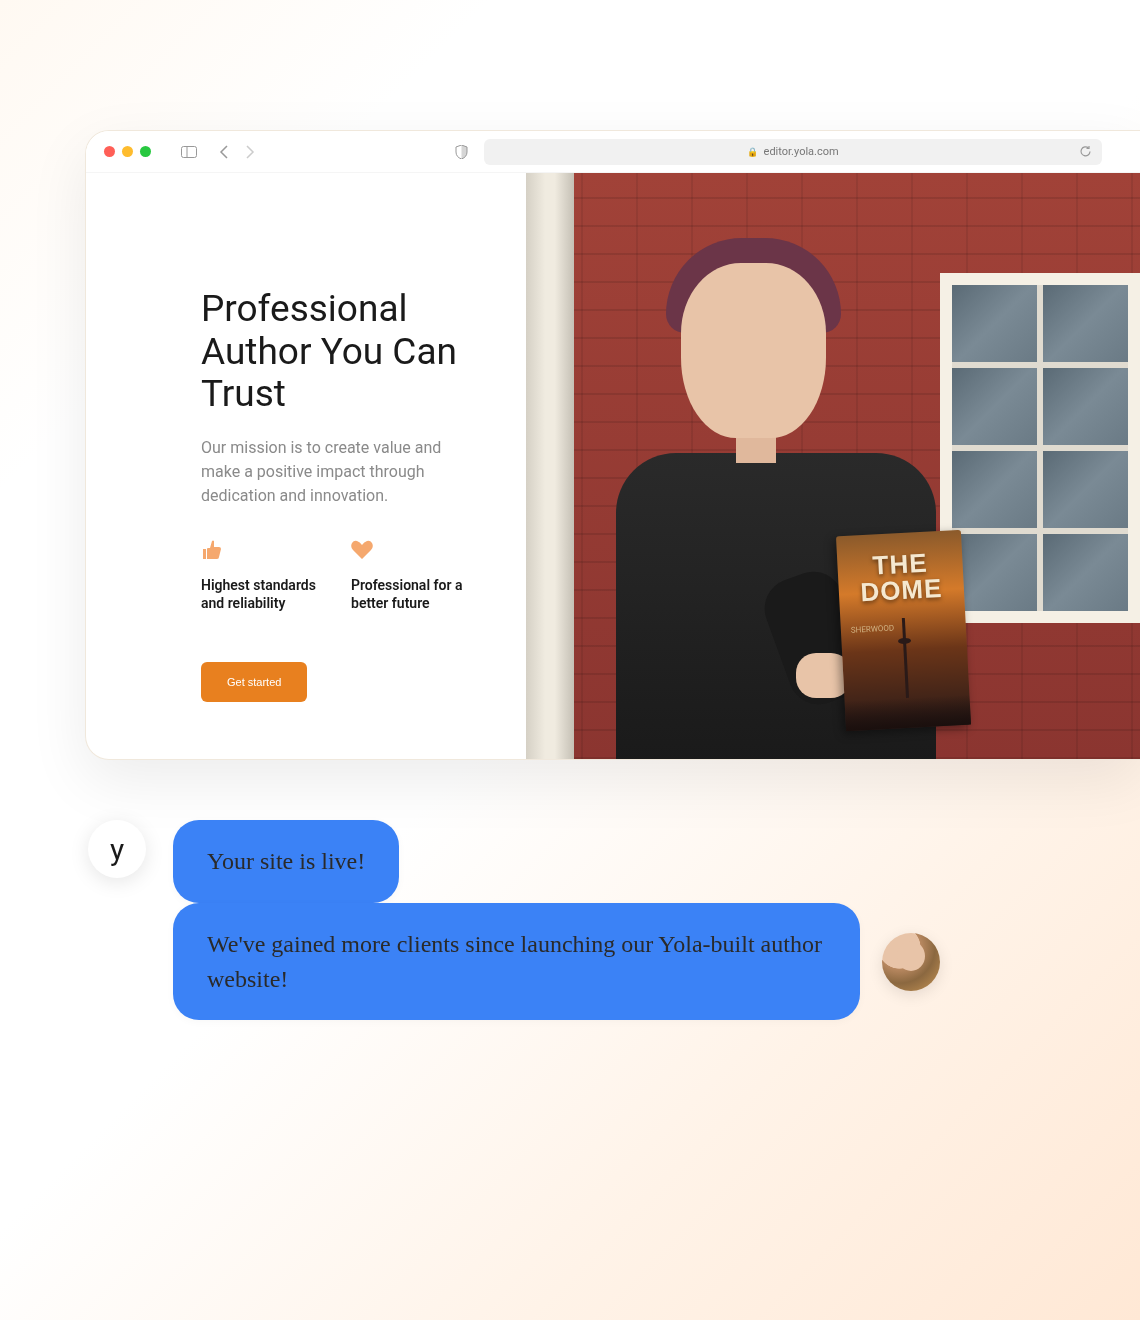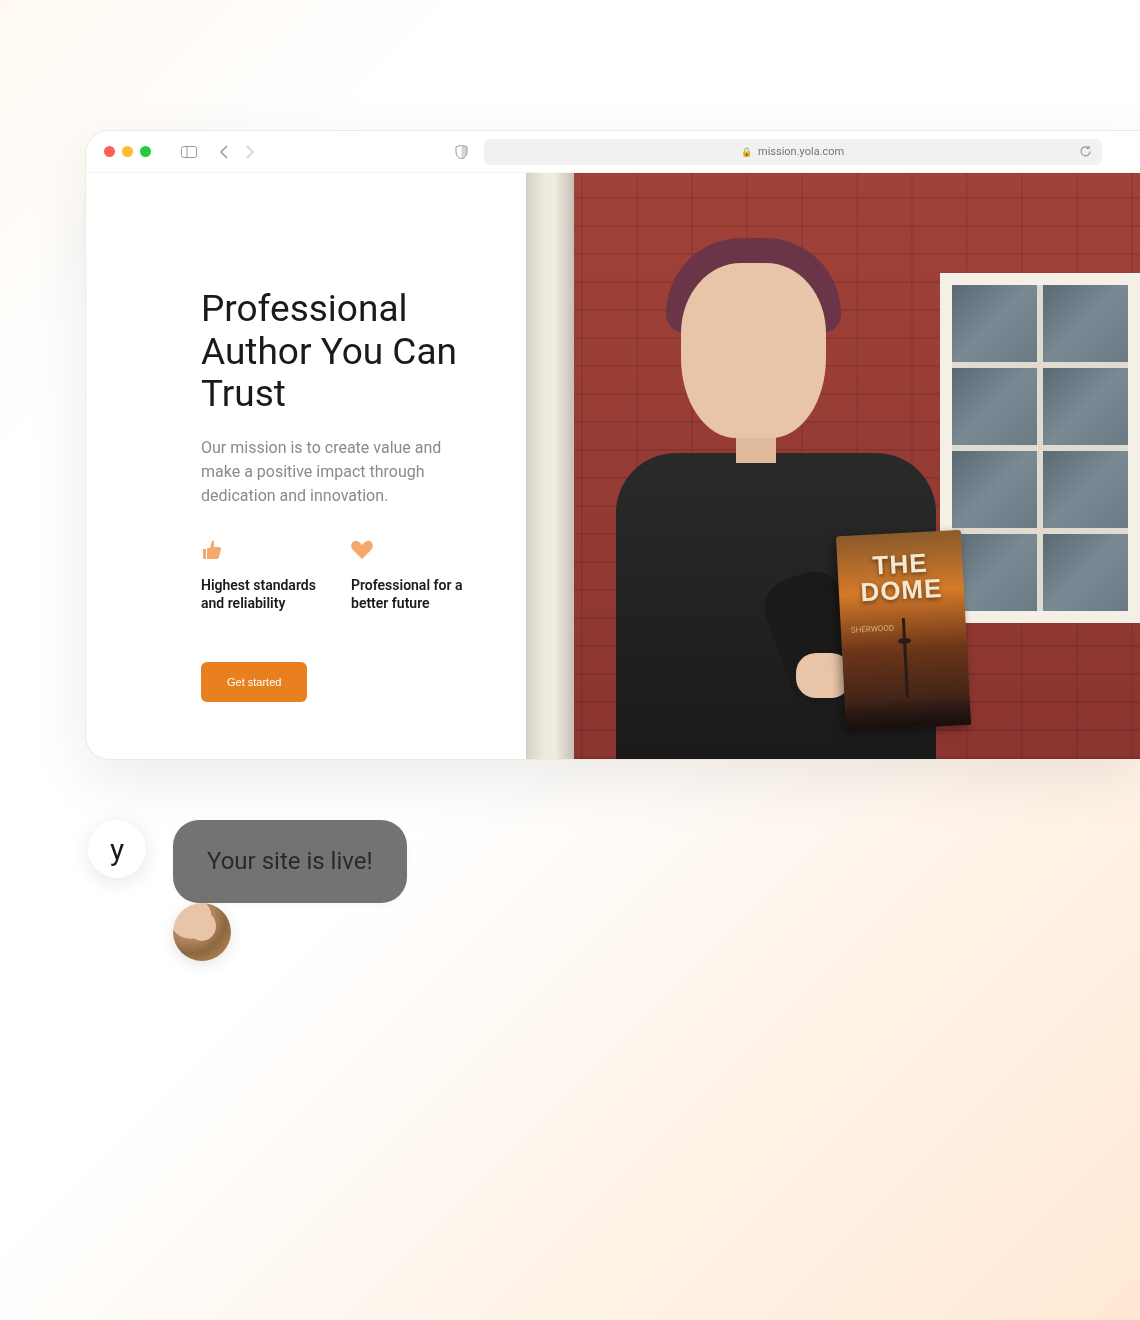--- a/index.html
+++ b/index.html
@@ -298,27 +298,28 @@
     display: flex;
     align-items: center;
     justify-content: center;
     font-size: 30px;
     font-weight: 400;
     color: #1a1a1a;
     flex-shrink: 0;
   }
 
   .bubble {
-    background: #737373;
+    background: #3b82f6;
     border-radius: 26px;
     padding: 24px 34px;
     font-size: 24px;
     color: #2a2a2a;
     line-height: 1.45;
     box-shadow: 0 2px 8px rgba(0,0,0,0.03);
+    font-family: Liberation Serif, serif;
   }
 
   .bubble-1-wrap { margin-left: 85px; }
   .bubble-1 { display: inline-block; }
 
   .bubble-2-row {
     display: flex;
     align-items: center;
     gap: 22px;
     margin-left: 85px;
@@ -374,21 +375,21 @@
       <svg width="9" height="14" viewBox="0 0 9 14">
           <path d="M1 1 L7 7 L1 13" fill="none" stroke="#ccc" stroke-width="1.5"></path>
         </svg>
     </div>
     <svg class="shield-icon" width="13" height="14" viewBox="0 0 13 14">
         <path d="M6.5 0 L12 2 L12 7 Q12 12 6.5 14 Q1 12 1 7 L1 2 Z" fill="none" stroke="#999" stroke-width="1"></path>
         <path d="M6.5 0 L6.5 14 M6.5 0 L12 2 L12 7 Q12 12 6.5 14 Z" fill="#999" opacity="0.4"></path>
       </svg>
     <div class="address-bar">
       <span class="lock-icon">🔒</span>
-      <span>mission.yola.com</span>
+      <span>editor.yola.com</span>
       <svg class="reload-icon" width="13" height="13" viewBox="0 0 13 13">
           <path d="M11 6.5 A4.5 4.5 0 1 1 9.5 3" fill="none" stroke="#999" stroke-width="1.2"></path>
           <path d="M10 1 L10 3.5 L7.5 3.5" fill="none" stroke="#999" stroke-width="1.2"></path>
         </svg>
     </div>
   </div>
 
   <div class="browser-content">
     <div class="content-left">
       <h1 class="headline">Professional Author You Can Trust</h1>
@@ -452,15 +453,16 @@
 <div class="chat-container">
   <div class="y-avatar-wrap">
     <div class="avatar">y</div>
   </div>
 
   <div class="bubble-1-wrap">
     <div class="bubble bubble-1">Your site is live!</div>
   </div>
 
   <div class="bubble-2-row">
+    <div class="bubble bubble-2">We've gained more clients since launching our Yola-built author website!</div>
     <div class="user-avatar"></div>
   </div>
 </div>
 
 </body></html>

